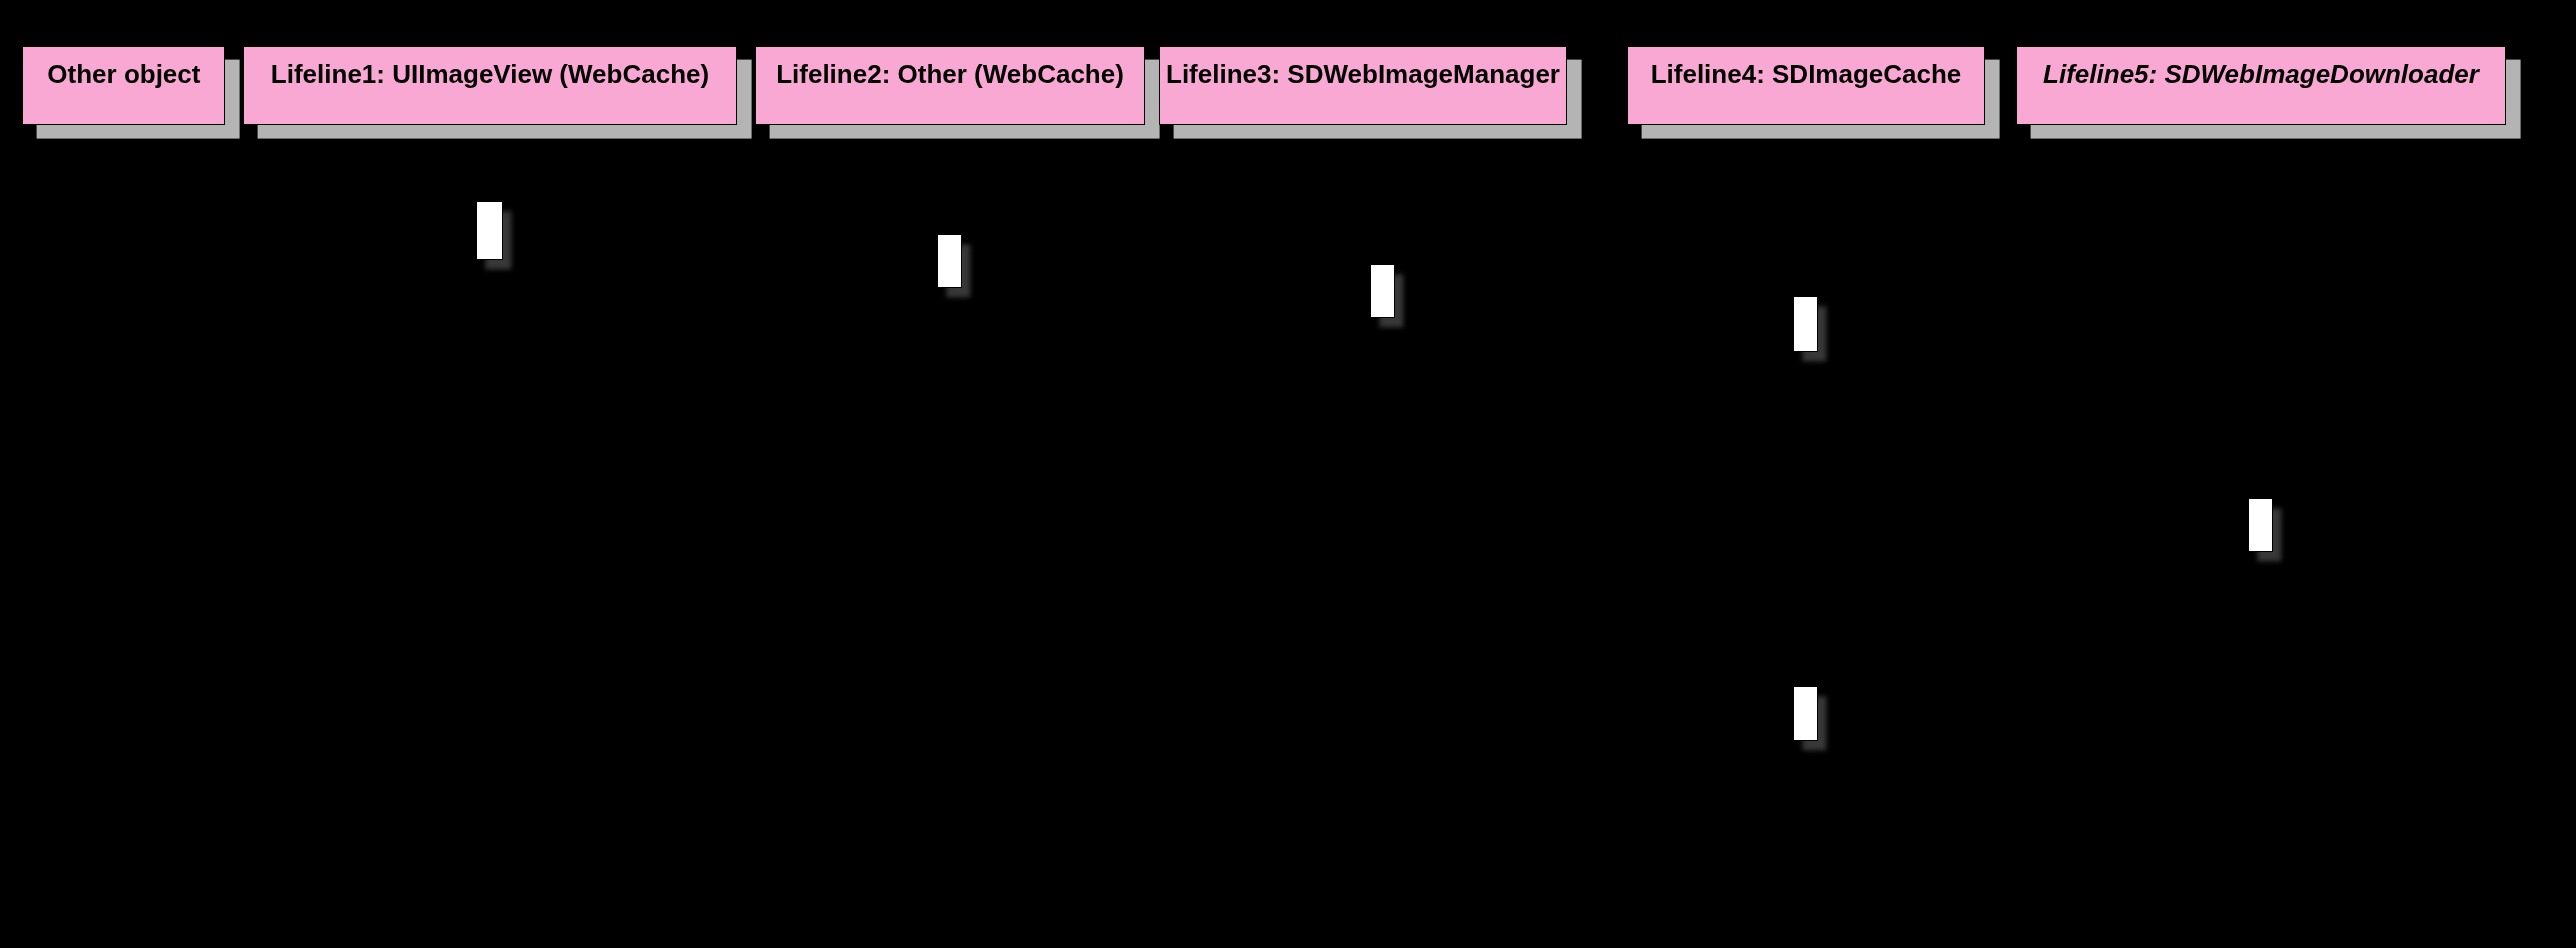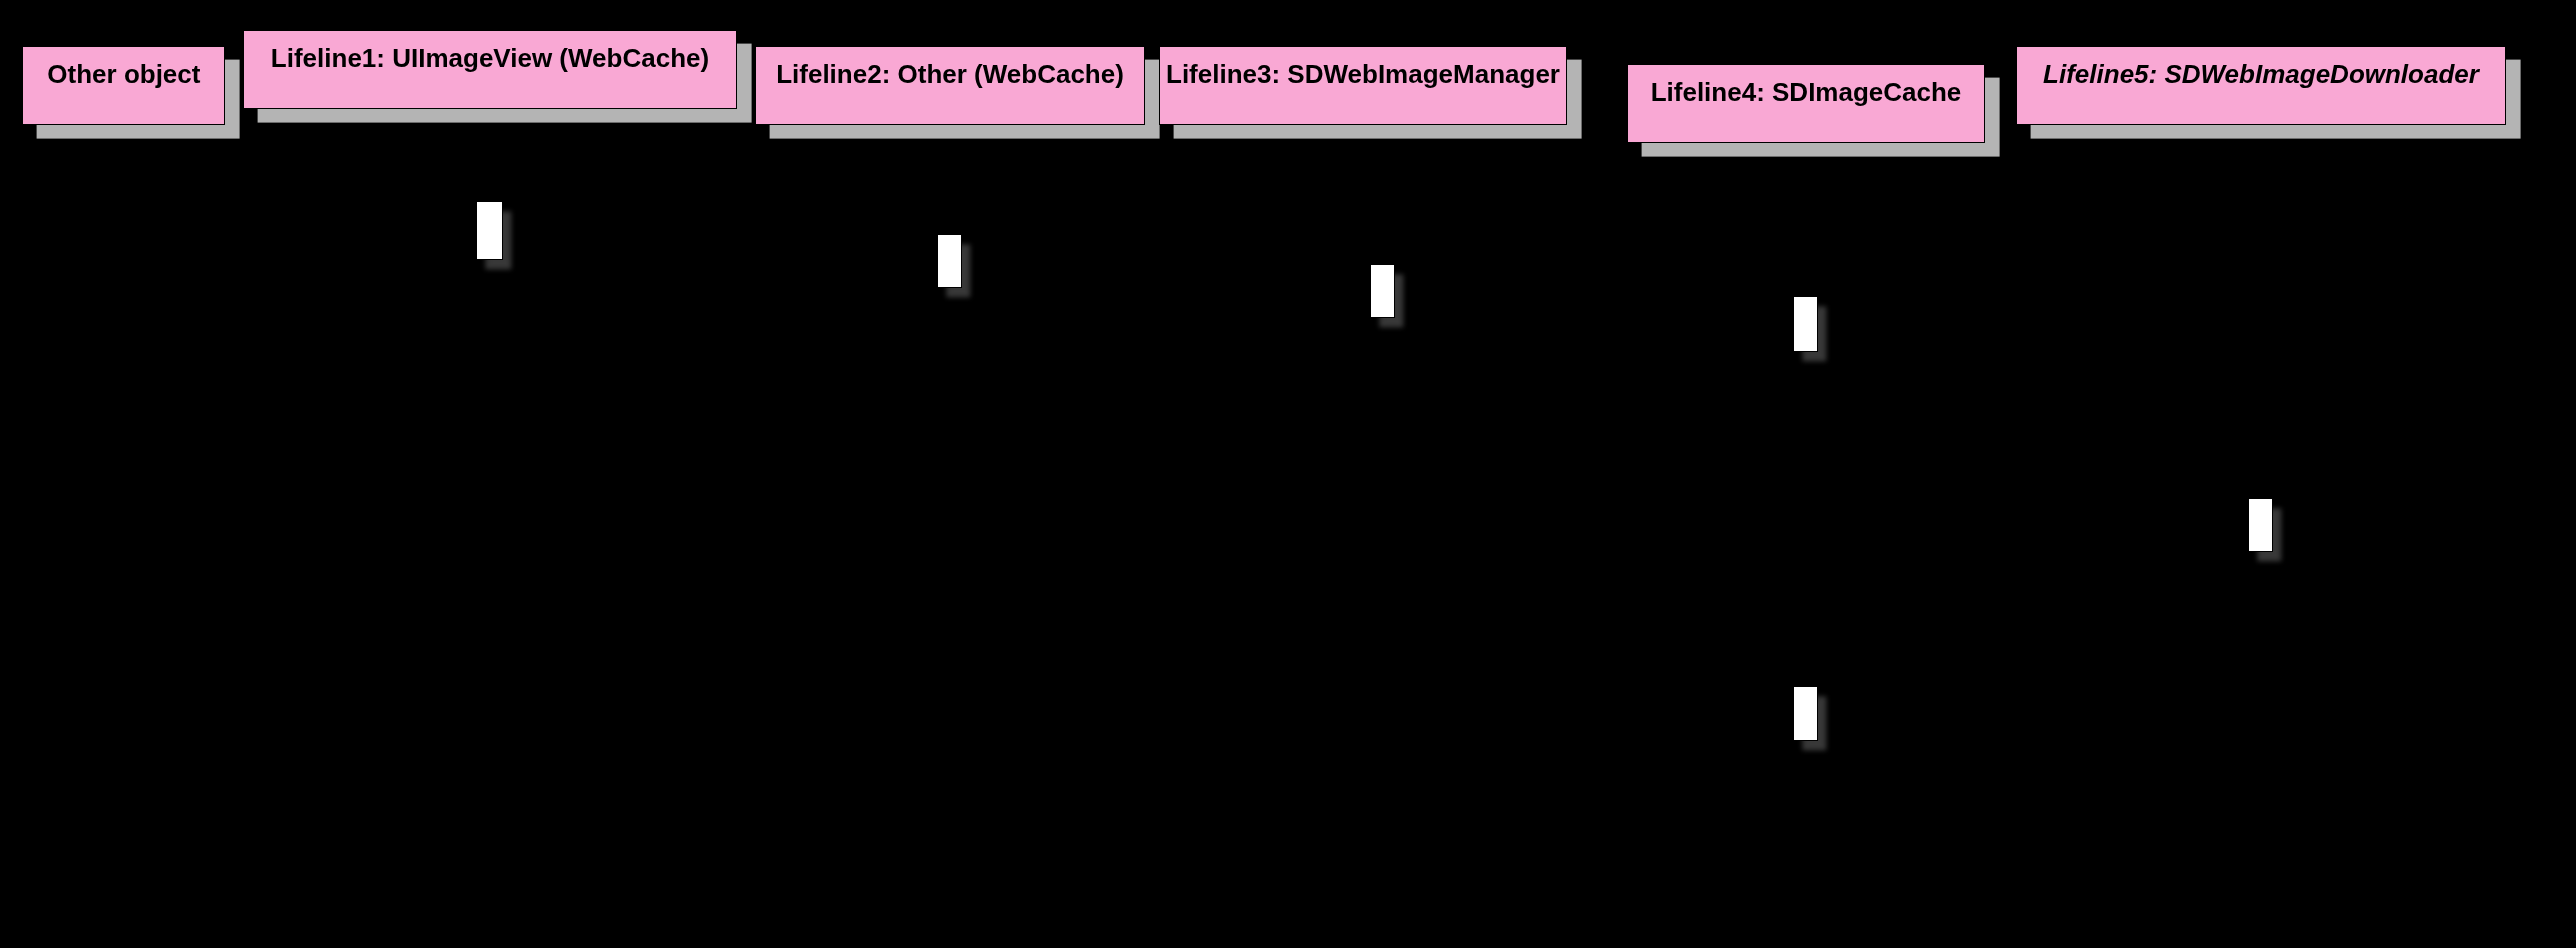--- a/index.html
+++ b/index.html
@@ -53,42 +53,42 @@
 
     <div>
       <div class="lifeline-line" style="left: 122px; top: 124px; height: 762px;"></div>
       <div class="lifeline-head" style="left: 22.4px; top: 46px; width: 203px; height: 79px;">
         <span class="label">Other object</span>
       </div>
     </div>
 
     <div>
       <div class="lifeline-line" style="left: 489px; top: 124px; height: 762px;"></div>
-      <div class="lifeline-head" style="left: 243px; top: 30px; width: 494px; height: 79px;">
+      <div class="lifeline-head" style="left: 243px; top: 46px; width: 494px; height: 79px;">
         <span class="label">Lifeline1: UIImageView (WebCache)</span>
       </div>
     </div>
 
     <div>
       <div class="lifeline-line" style="left: 949px; top: 124px; height: 762px;"></div>
       <div class="lifeline-head" style="left: 755px; top: 46px; width: 390px; height: 79px;">
         <span class="label">Lifeline2: Other (WebCache)</span>
       </div>
     </div>
 
     <div>
       <div class="lifeline-line" style="left: 1381px; top: 124px; height: 762px;"></div>
       <div class="lifeline-head" style="left: 1159px; top: 46px; width: 408px; height: 79px;">
         <span class="label">Lifeline3: SDWebImageManager</span>
       </div>
     </div>
 
     <div>
       <div class="lifeline-line" style="left: 1805px; top: 124px; height: 762px;"></div>
-      <div class="lifeline-head" style="left: 1627px; top: 64px; width: 358px; height: 79px;">
+      <div class="lifeline-head" style="left: 1627px; top: 46px; width: 358px; height: 79px;">
         <span class="label">Lifeline4: SDImageCache</span>
       </div>
     </div>
 
     <div>
       <div class="lifeline-line" style="left: 2260px; top: 124px; height: 762px;"></div>
       <div class="lifeline-head" style="left: 2016px; top: 46px; width: 490px; height: 79px; font-style: italic;">
         <span class="label">Lifeline5: SDWebImageDownloader</span>
       </div>
     </div>

